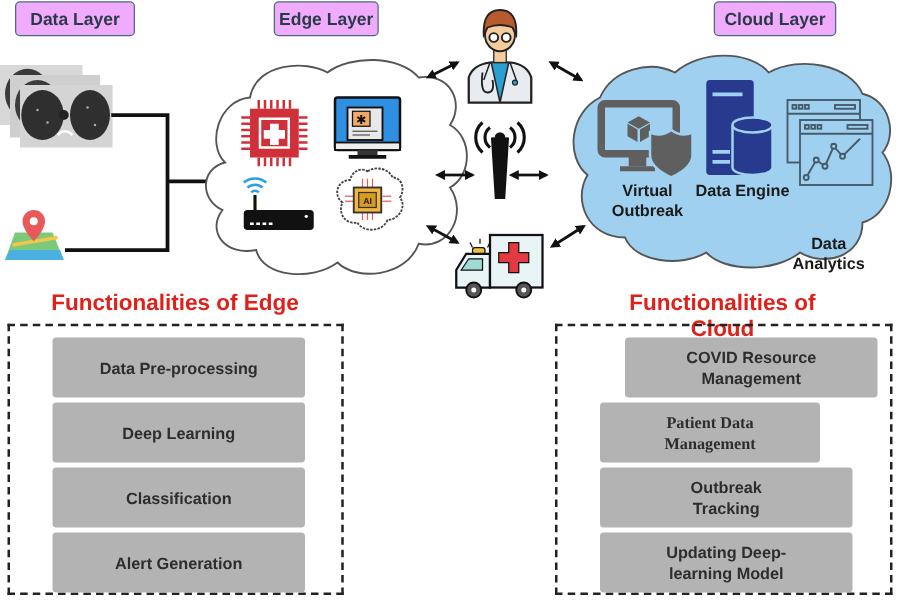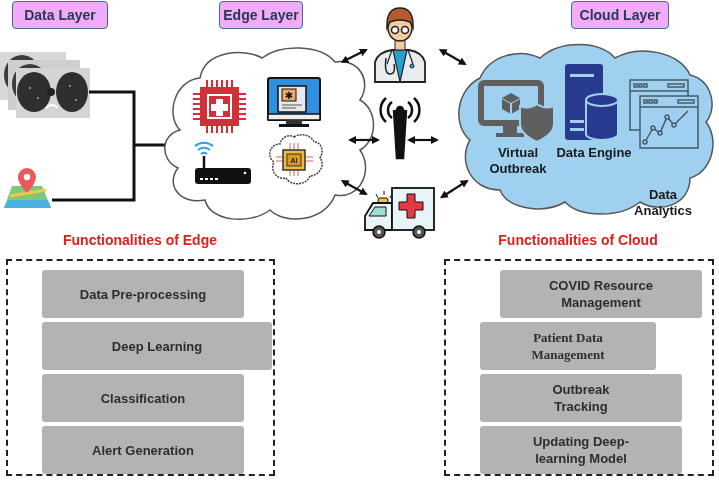--- a/index.html
+++ b/index.html
@@ -4,21 +4,21 @@
 <style>
   html, body { margin:0; padding:0; background:#ffffff; }
   body { width:719px; height:480px; position:relative; overflow:hidden;
          font-family:"Liberation Sans", "DejaVu Sans", sans-serif; }
   .layer-title {
     position:absolute; height:28px; background:#f0abfc; border:1.5px solid #4a6a80;
     border-radius:4px; color:#2b3a47; font-weight:bold; font-size:14px;
     display:flex; align-items:center; justify-content:center; box-sizing:border-box;
   }
   svg.full { position:absolute; left:0; top:0; }
-  .func-title { position:absolute; color:#e0201a; font-weight:bold; font-size:14px; text-align:center; }
+  .func-title { position:absolute; color:#e0201a; font-weight:bold; font-size:18px; text-align:center; }
   .func-box { position:absolute; border:2.5px dashed #222; box-sizing:border-box; }
   .func-item {
     position:absolute; background:#b3b3b3; border-radius:3px; color:#2d2d2d;
     font-weight:bold; font-size:13px; display:flex; align-items:center; justify-content:center;
     text-align:center; line-height:17px; white-space:pre-line;
   }
   .cloud-label { position:absolute; color:#1a1a1a; font-weight:bold; font-size:13px; text-align:center; line-height:16px; white-space:pre-line; }
 </style>
 </head>
 <body>
@@ -236,21 +236,21 @@
 
 <div class="cloud-label" style="left:480px;top:145px;width:76px;">Virtual
 Outbreak</div>
 <div class="cloud-label" style="left:550px;top:145px;width:88px;">Data Engine</div>
 <div class="cloud-label" style="left:626px;top:155px;width:74px;margin-top:32px;">Data
 Analytics</div>
 
 <div class="func-title" style="left:40px;top:232px;width:200px;">Functionalities of Edge</div>
 <div class="func-box" style="left:6px;top:259px;width:269px;height:217px;">
   <div class="func-item" style="left:34px;top:9px;width:202px;height:48px;">Data Pre-processing</div>
-  <div class="func-item" style="left:34px;top:61px;width:230px;height:48px;">Deep Learning</div>
+  <div class="func-item" style="left:34px;top:61px;width:202px;height:48px;">Deep Learning</div>
   <div class="func-item" style="left:34px;top:113px;width:202px;height:48px;">Classification</div>
   <div class="func-item" style="left:34px;top:165px;width:202px;height:48px;">Alert Generation</div>
 </div>
 
 <div class="func-title" style="left:478px;top:232px;width:200px;">Functionalities of Cloud</div>
 <div class="func-box" style="left:444px;top:259px;width:270px;height:217px;">
   <div class="func-item" style="left:34px;top:9px;width:202px;height:48px;margin-left:20px;">COVID Resource
 Management</div>
   <div class="func-item" style="left:34px;top:61px;width:176px;height:48px;font-family:Liberation Serif, serif;">Patient Data
 Management</div>

